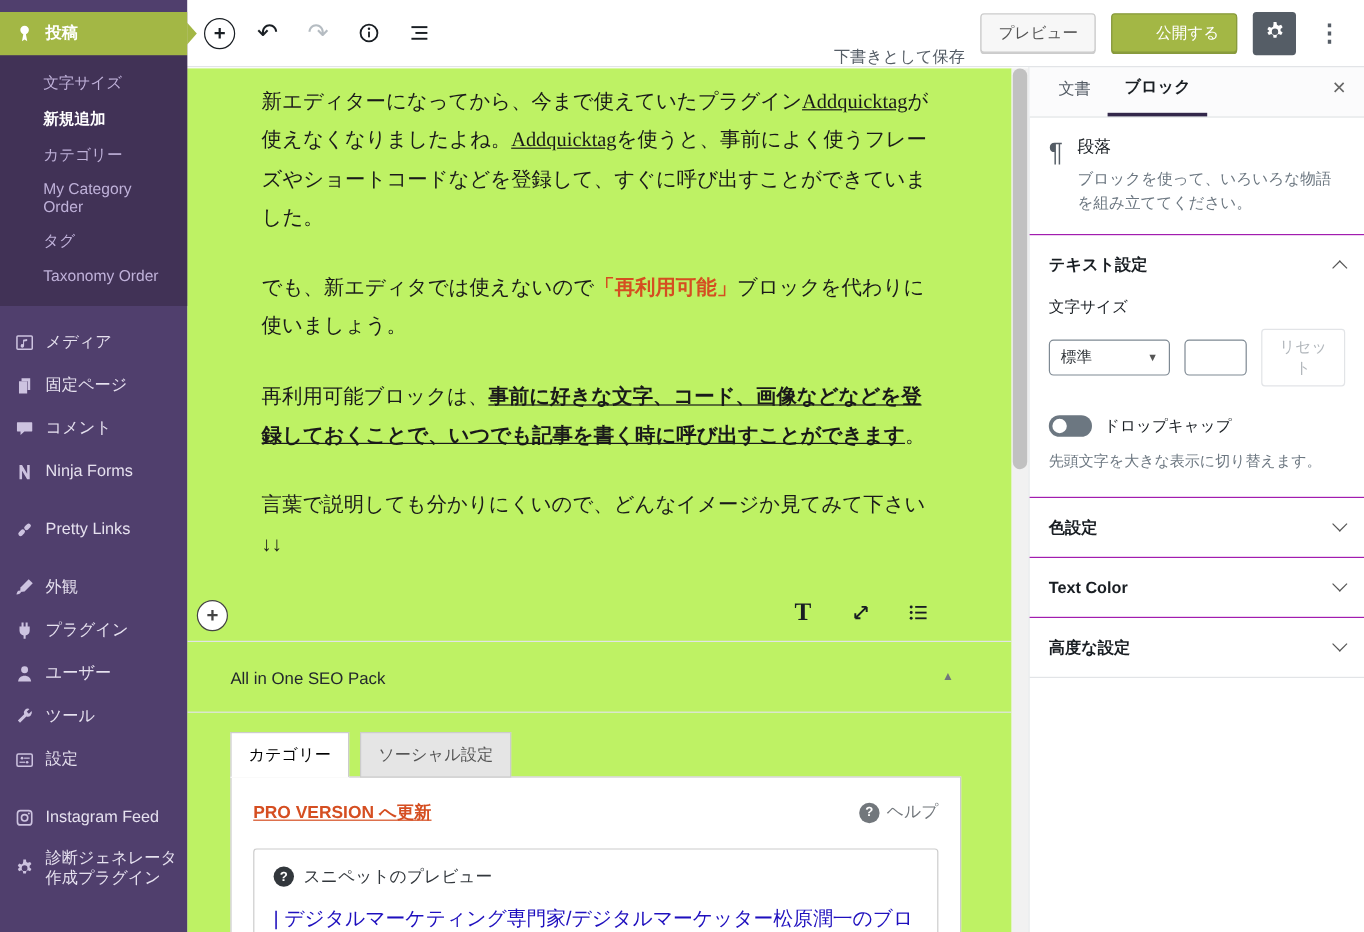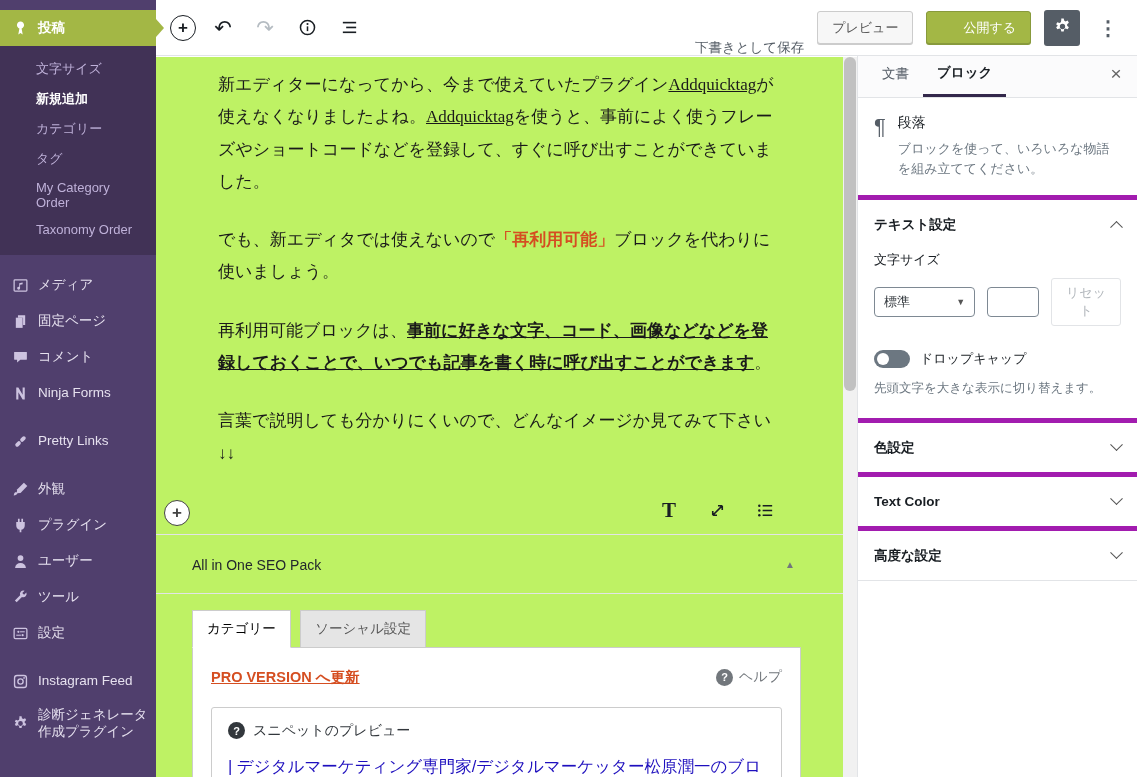--- a/index.html
+++ b/index.html
@@ -109,21 +109,21 @@
                      align-items:stretch; padding-left:10px; background:#fbfbfc; }
   .stab { display:flex; align-items:center; padding:0 14px; font-size:13.5px; color:#555d66;
           cursor:pointer; }
   .stab.active { color:#191e23; font-weight:bold; border-bottom:3px solid #33284b; }
   .close-x { margin-left:auto; width:42px; display:flex; align-items:center;
              justify-content:center; color:#666; font-size:19px; cursor:pointer; }
   .block-card { display:flex; gap:12px; padding:16px; }
   .pilcrow { font-size:22px; color:#555d66; line-height:1; padding-top:2px; }
   .bc-name { font-size:14px; color:#191e23; }
   .bc-desc { margin-top:7px; font-size:13px; color:#6c7781; line-height:1.55; width:212px; }
-  .panel { border-top:5px solid #a21caf; }
+  .panel { border-top:1px solid #a21caf; }
   .panel-header { height:49px; display:flex; align-items:center; justify-content:space-between;
                   padding:0 16px; font-size:13.5px; font-weight:bold; color:#191e23;
                   cursor:pointer; }
   .chev { width:9px; height:9px; border-right:1.8px solid #555; border-bottom:1.8px solid #555; }
   .chev.down { transform:rotate(45deg) translate(-2px,-2px); }
   .chev.up { transform:rotate(-135deg) translate(-2px,-2px); }
   .panel-body { padding:2px 16px 20px 16px; }
   .field-label { font-size:13px; color:#191e23; margin-bottom:9px; }
   .controls { display:flex; align-items:center; gap:12px; }
   .select { width:110px; height:30px; border:1px solid #7e8993; border-radius:4px;
@@ -151,22 +151,22 @@
       <svg viewBox="0 0 20 20">
           <path d="M10 1.8c-2.3 0-4.2 1.9-4.2 4.2 0 1.9 1.2 3.4 2.9 4L7.4 17l2.6-1.8 2.6 1.8-1.3-7c1.7-.6 2.9-2.1 2.9-4 0-2.3-1.9-4.2-4.2-4.2z"></path>
         </svg>
     </span>
     <span class="milabel">投稿</span>
   </div>
   <div class="submenu">
     <div class="smi">文字サイズ</div>
     <div class="smi current">新規追加</div>
     <div class="smi">カテゴリー</div>
+    <div class="smi">My Category Order</div>
     <div class="smi">タグ</div>
-    <div class="smi">My Category Order</div>
     <div class="smi">Taxonomy Order</div>
   </div>
   <div class="gap"></div>
 
   <div class="mi">
     <span class="micon">
       <svg viewBox="0 0 20 20">
           <rect x="2.5" y="3.5" width="15" height="13" rx="1" fill="none" stroke="currentColor" stroke-width="1.5"></rect>
           <path d="M12.5 6.5l-4 .8v4.4a1.7 1.7 0 101 1.5V9l3-.6z"></path>
         </svg>

